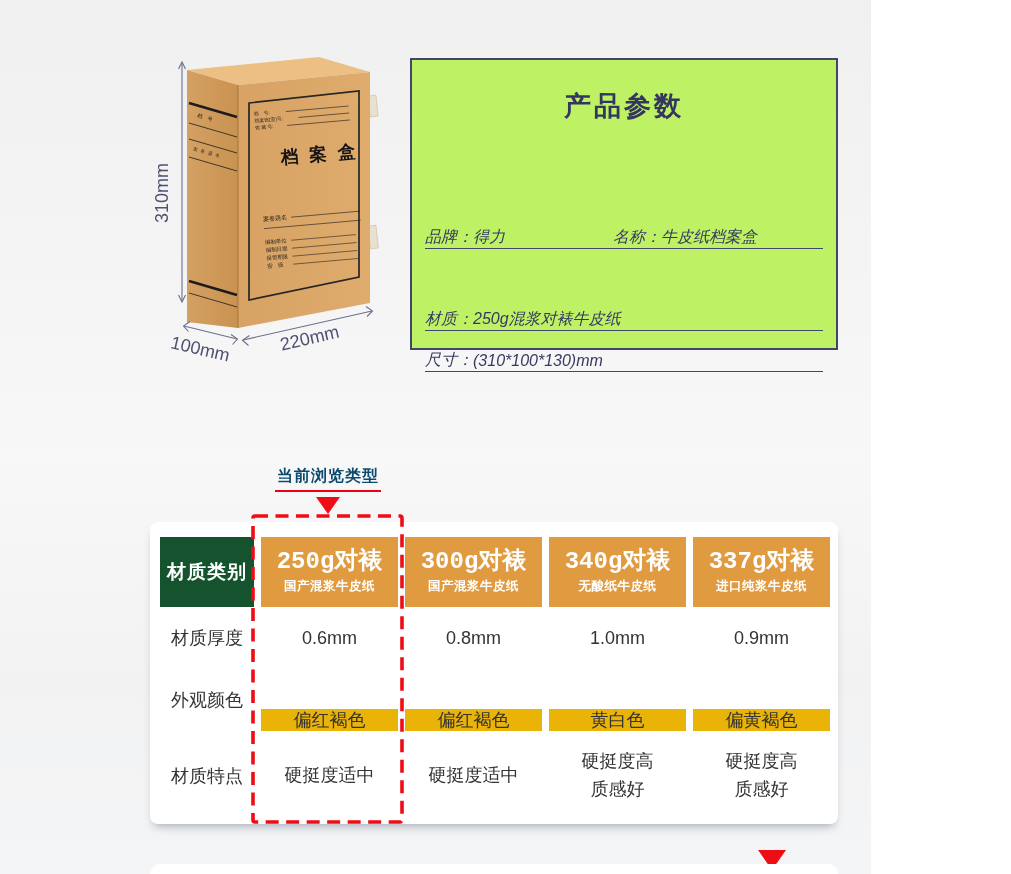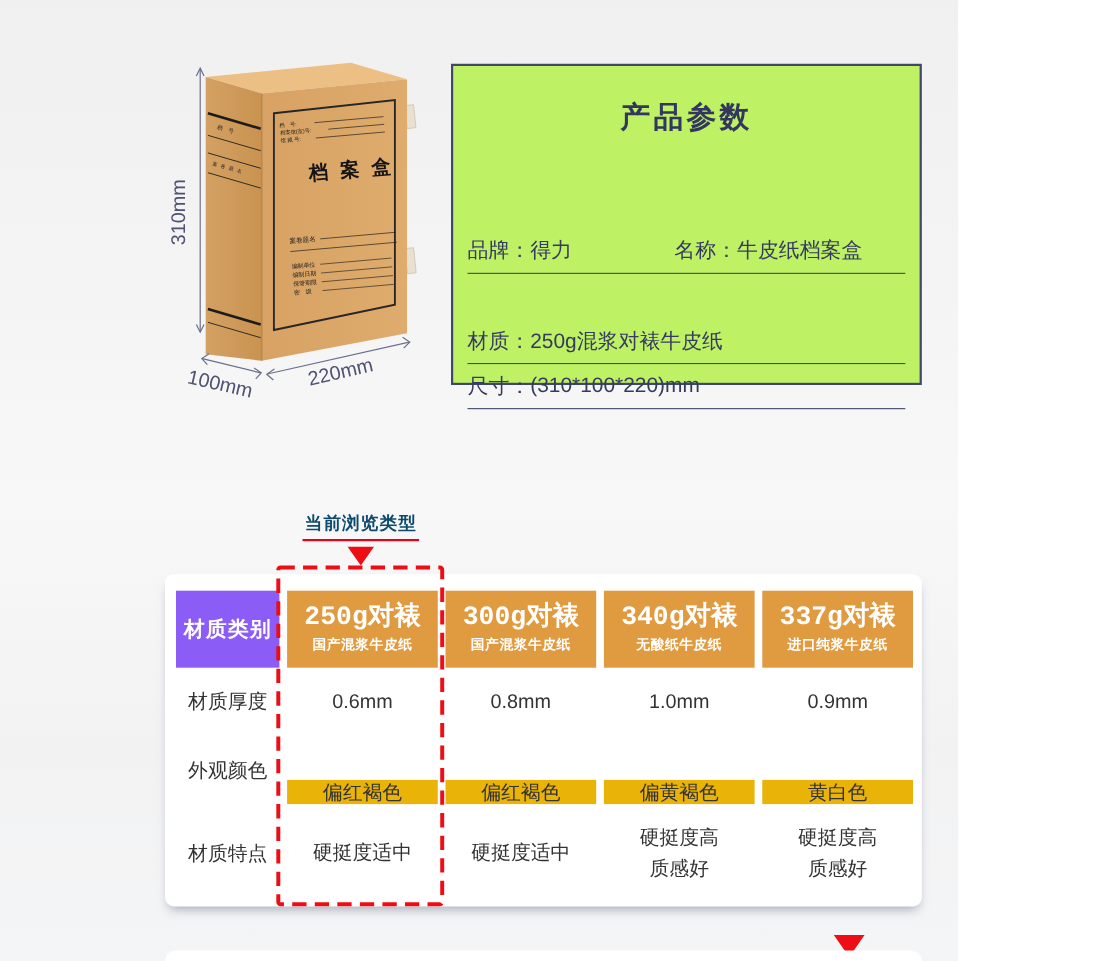--- a/index.html
+++ b/index.html
@@ -18,22 +18,22 @@
   .params-panel{
     position:absolute;left:410px;top:58px;width:428px;height:292px;
     background:#bef264;border:2px solid #41466b;box-sizing:border-box;
   }
   .params-title{
     position:absolute;left:0;right:0;top:28px;text-align:center;
     font-size:27px;font-weight:bold;letter-spacing:3px;color:#33375f;
   }
   .p-row{
     position:absolute;left:13px;right:13px;height:40px;
-    border-bottom:1px solid #41466b;display:flex;align-items:center;
-    font-size:19px;color:#363a61;font-weight:500;
+    border-bottom:1px solid #41466b;display:flex;align-items:flex-end;
+    font-size:16px;color:#363a61;font-weight:500;font-style:italic;
   }
   .p-row .cell{display:flex;align-items:center;white-space:nowrap;}
   .p-row .cell.first{width:188px;flex:none;}
   .p-row1{top:148px;} .p-row2{top:189px;} .p-row3{top:230px;} .p-row4{top:271px;}
 
   
   .pointer-label{position:absolute;left:252px;top:466px;width:152px;text-align:center;}
   .pointer-label span{
     display:inline-block;color:#0c4a6e;font-size:16px;font-weight:bold;
     padding:0 2px 3px 2px;border-bottom:2px solid #ed0016;letter-spacing:1px;
@@ -45,21 +45,21 @@
   .cmp-card{
     position:absolute;left:150px;top:522px;width:688px;height:302px;
     background:#ffffff;border-radius:8px;
     box-shadow:0 6px 10px -4px rgba(96,106,130,.55);
     display:grid;box-sizing:border-box;
     grid-template-columns:94px 137px 137px 137px 137px;
     grid-template-rows:70px 62px 62px 89px;
     column-gap:7px;padding:15px 0 0 10px;
   }
   .hc-label{
-    background:#8b5cf6;color:#fff;font-size:19px;font-weight:bold;
+    background:#14532d;color:#fff;font-size:19px;font-weight:bold;
     display:flex;align-items:center;justify-content:center;letter-spacing:1px;
   }
   .hc{
     background:#e09b41;color:#fff;display:flex;flex-direction:column;
     align-items:center;justify-content:center;
   }
   .hc .h-title{font-size:24px;font-weight:bold;line-height:1.1;font-family:Liberation Mono, monospace;}
   .hc .h-sub{font-size:12.5px;font-weight:bold;margin-top:3px;letter-spacing:.5px;}
   .r-label,.r-val{
     display:flex;align-items:center;justify-content:center;
@@ -176,21 +176,21 @@
   <div class="p-row p-row3">
     <div class="cell">
       <span>材质：</span>
       <span>250g混浆对裱牛皮纸</span>
     </div>
   </div>
 
   <div class="p-row p-row4">
     <div class="cell">
       <span>尺寸：</span>
-      <span>(310*100*220)mm</span>
+      <span>(310*100*130)mm</span>
     </div>
   </div>
 </div>
 
 <div class="pointer-label">
   <span>当前浏览类型</span>
 </div>
 <div class="tri tri-down-1"></div>
 
 <div class="cmp-card">
@@ -215,22 +215,22 @@
 
   <div class="r-label">材质厚度</div>
   <div class="r-val">0.6mm</div>
   <div class="r-val">0.8mm</div>
   <div class="r-val">1.0mm</div>
   <div class="r-val">0.9mm</div>
 
   <div class="r-label">外观颜色</div>
   <div class="r-val gray">偏红褐色</div>
   <div class="r-val gray">偏红褐色</div>
+  <div class="r-val gray">黄白色</div>
   <div class="r-val gray">偏黄褐色</div>
-  <div class="r-val gray">黄白色</div>
 
   <div class="r-label">材质特点</div>
   <div class="r-val pre">硬挺度适中</div>
   <div class="r-val pre">硬挺度适中</div>
   <div class="r-val pre">硬挺度高
 质感好</div>
   <div class="r-val pre">硬挺度高
 质感好</div>
 </div>
 

